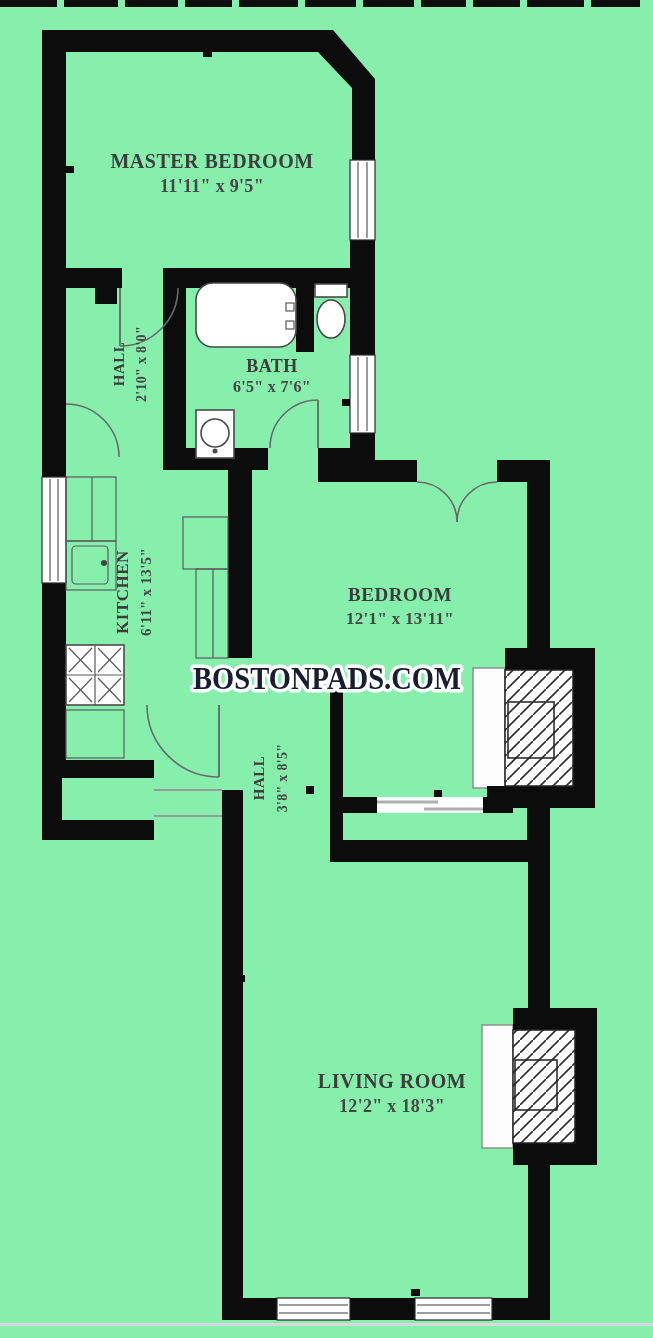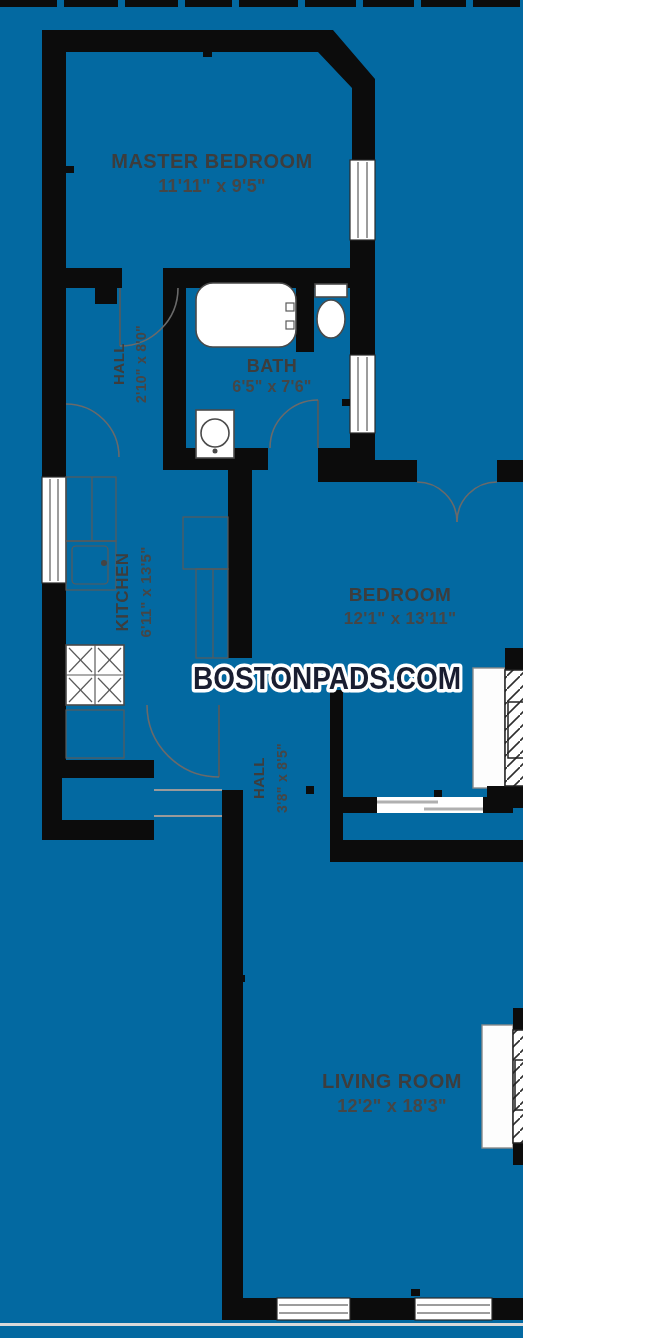--- a/index.html
+++ b/index.html
@@ -1,17 +1,17 @@
 <!DOCTYPE html>
 <html><head>
 <meta charset="utf-8">
 <style>
   html,body{margin:0;padding:0;background:#ffffff;}
-  .stage{position:relative;width:523px;height:1338px;background:#0369a1;overflow:hidden;
-         font-family:Liberation Sans, sans-serif;}
+  .stage{position:relative;width:653px;height:1338px;background:#86efac;overflow:hidden;
+         font-family:Liberation Serif, serif;}
   svg{display:block}
   .wall{fill:#0c0c0c;stroke:none}
   .fix{fill:#ffffff;stroke:#4a4a4a;stroke-width:1.6}
   .fixthin{fill:none;stroke:#5a5a5a;stroke-width:1.2}
   .arc{fill:none;stroke:#6a6a6a;stroke-width:1.6}
   .leaf{stroke:#5a5a5a;stroke-width:1.6}
   .win{fill:#ffffff;stroke:#2b2b2b;stroke-width:1.2}
   .mull{stroke:#3a3a3a;stroke-width:1}
   .hearth{fill:#fdfdfd;stroke:#8a8a8a;stroke-width:1.4}
   .roomname{fill:#3d3d3d;font-weight:bold;letter-spacing:.5px}

